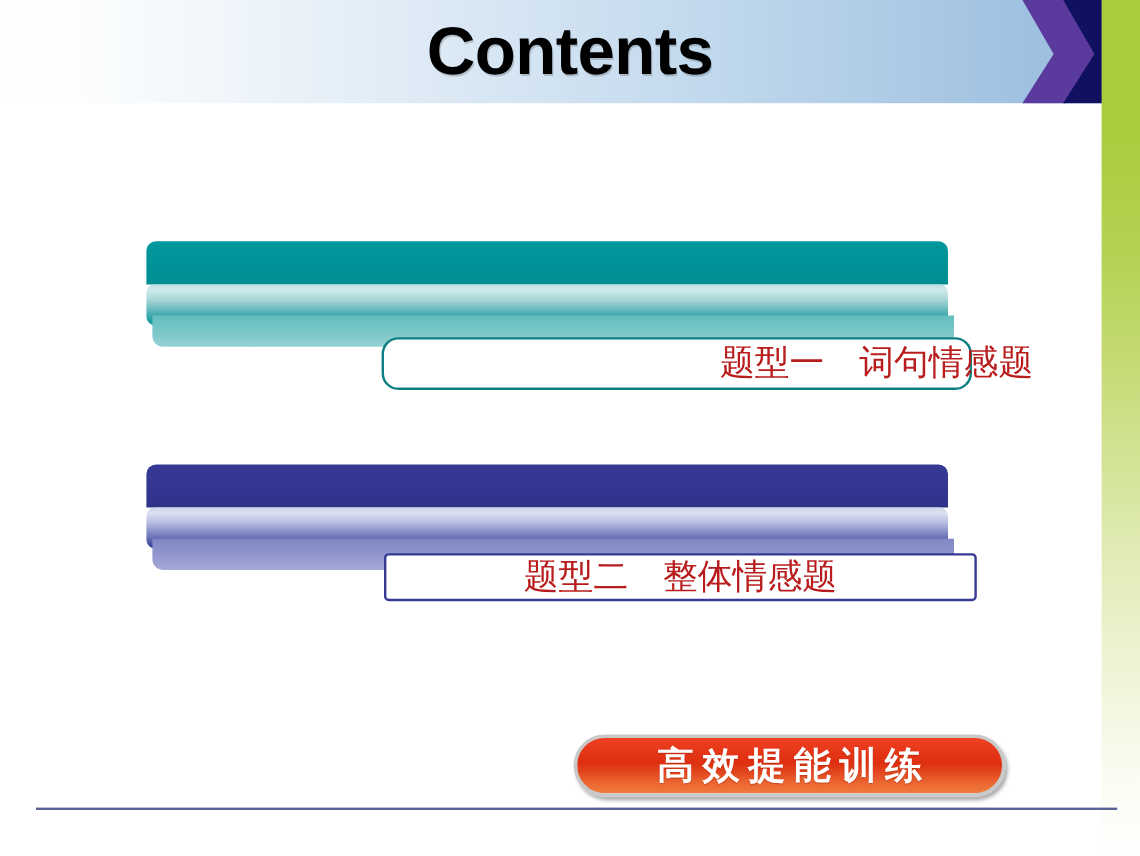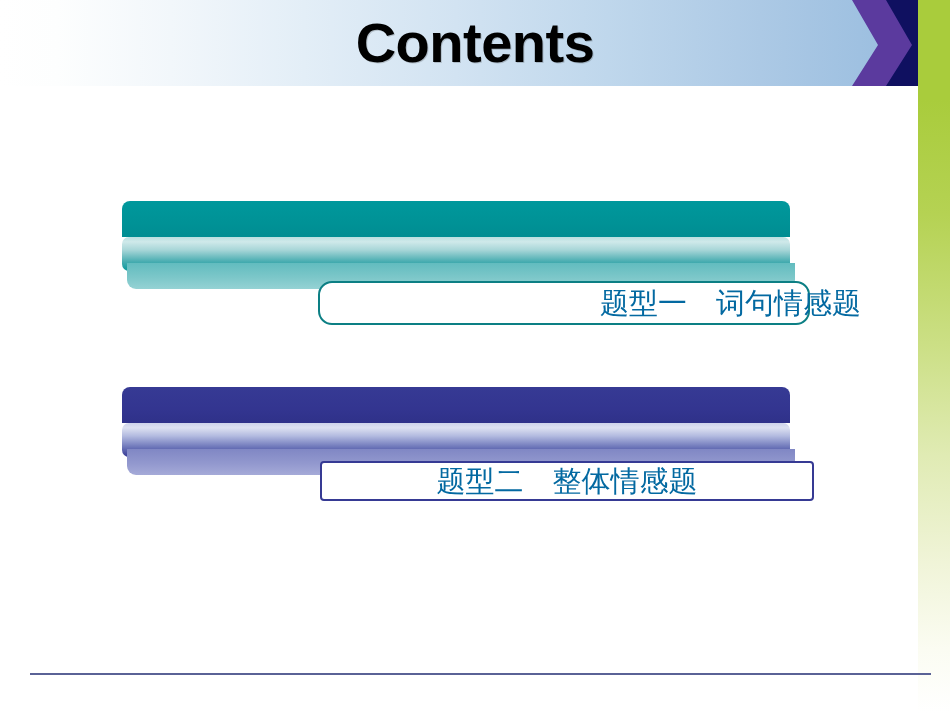--- a/index.html
+++ b/index.html
@@ -145,21 +145,21 @@
     position: absolute;
     box-sizing: border-box;
     background: #ffffff;
     display: flex;
     align-items: center;
     overflow: visible;
   }
   .capsule-label {
     white-space: nowrap;
     font-family: Liberation Serif, serif;
-    color: #0369a1;
+    color: #b91c1c;
   }
 
   #capsule-teal {
     left: 318px;
     top: 281px;
     width: 492px;
     height: 44px;
     border: 2px solid #0c7f84;
     border-radius: 14px;
     justify-content: flex-end;
@@ -258,16 +258,19 @@
   <div class="bar" id="bar-navy">
     <div class="bar-top"></div>
     <div class="bar-mid"></div>
     <div class="bar-bot"></div>
   </div>
 
   <div class="capsule" id="capsule-navy">
     <span class="capsule-label">题型二　整体情感题</span>
   </div>
 
+  <div class="badge">
+    <span class="badge-label">高效提能训练</span>
+  </div>
 
   <div class="bottom-rule"></div>
 
 </div>
 
 </body></html>

